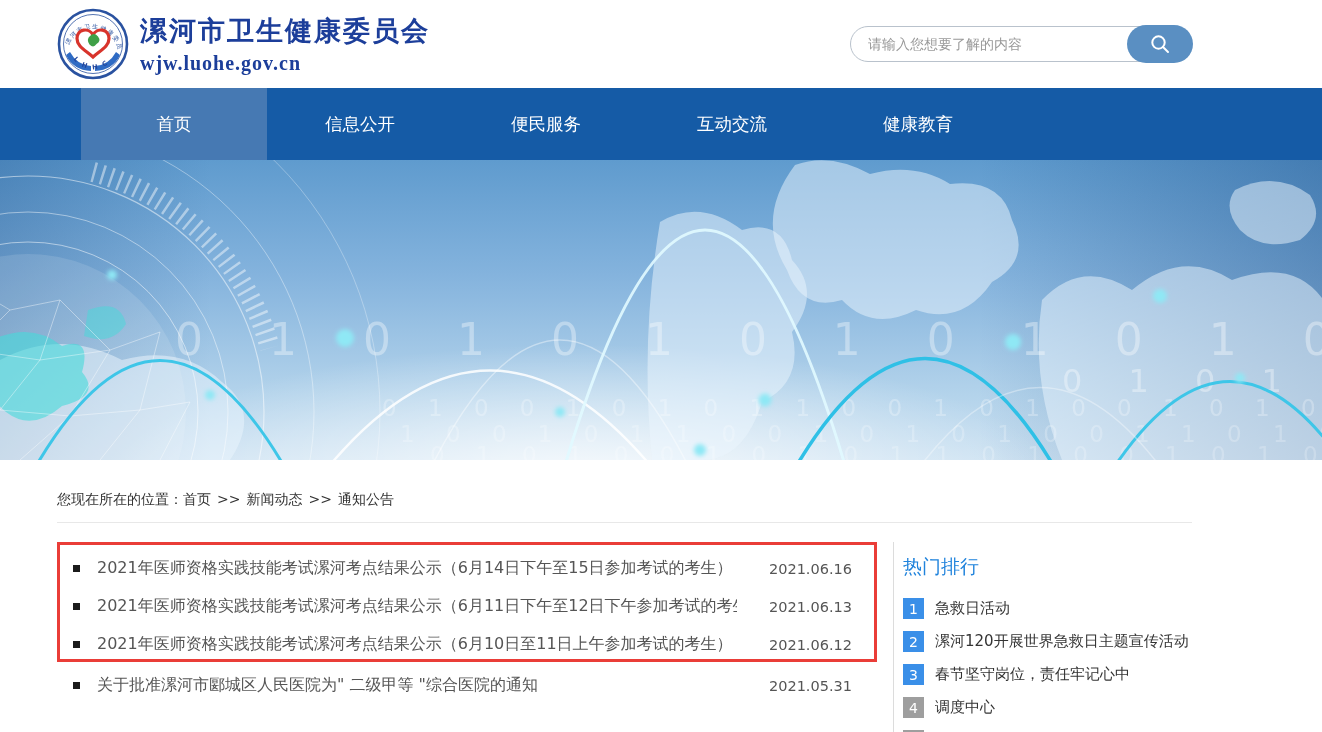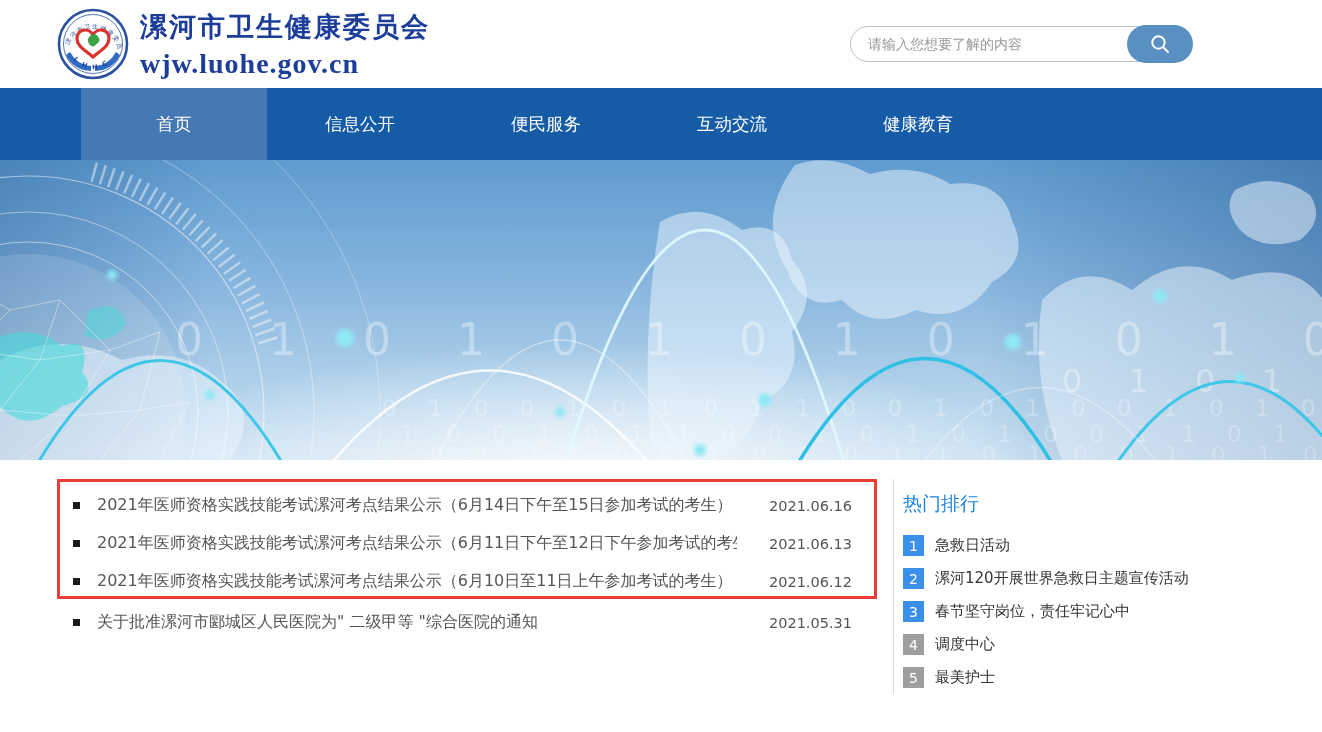--- a/index.html
+++ b/index.html
@@ -5,21 +5,21 @@
   * { box-sizing: border-box; }
   html,body { margin:0; padding:0; width:1322px; height:732px; overflow:hidden;
     background:#fff; font-family:"DejaVu Sans","Liberation Sans",sans-serif; }
 
   
   .header { height:88px; display:flex; align-items:center; justify-content:space-between;
     padding:0 130px 0 57px; background:#fff; }
   .logo-wrap { display:flex; align-items:center; gap:11px; }
   .site-text { display:flex; flex-direction:column; }
   .site-name { font-size:27px; font-weight:bold; color:#1c3e9a; letter-spacing:2px; }
-  .site-url { font-size:28px; font-weight:bold; color:#1c3e9a; letter-spacing:1px;
+  .site-url { font-size:20px; font-weight:bold; color:#1c3e9a; letter-spacing:1px;
     font-family:"Liberation Serif","DejaVu Serif",serif; margin-top:3px; }
   .search-bar { position:relative; width:342px; height:36px;text-decoration:underline; }
   .search-bar input { width:100%; height:100%; border:1px solid #b9c2cc; border-radius:18px;
     padding:0 74px 0 17px; font-size:14px; color:#333; outline:none; }
   .search-bar input::placeholder { color:#999; }
   .search-btn { position:absolute; right:-1px; top:-1px; width:66px; height:38px;
     border-radius:19px; background:#5a8fc2; border:none; display:flex; align-items:center;
     justify-content:center; cursor:pointer; }
 
   
@@ -162,20 +162,23 @@
       <circle cx="210" cy="235" r="5"></circle>
       <circle cx="560" cy="252" r="5"></circle>
       <circle cx="700" cy="290" r="6"></circle>
       <circle cx="1240" cy="218" r="5"></circle>
       <circle cx="112" cy="115" r="5"></circle>
     </g>
   </svg>
 </div>
 
 <div class="content">
+  <div class="breadcrumb">
+    <span>您现在所在的位置：</span><span id="crumb-items"><a>首页</a><span class="crumb-sep">&gt;&gt;</span><a>新闻动态</a><span class="crumb-sep">&gt;&gt;</span><a>通知公告</a></span>
+  </div>
 
   <div class="main">
     <div class="news-col">
       <div class="highlight-box" id="news-highlight">
           <div class="news-row">
             <span class="bullet"></span>
             <a class="news-title">2021年医师资格实践技能考试漯河考点结果公示（6月14日下午至15日参加考试的考生）</a>
             <span class="news-date">2021.06.16</span>
           </div>
           <div class="news-row">

